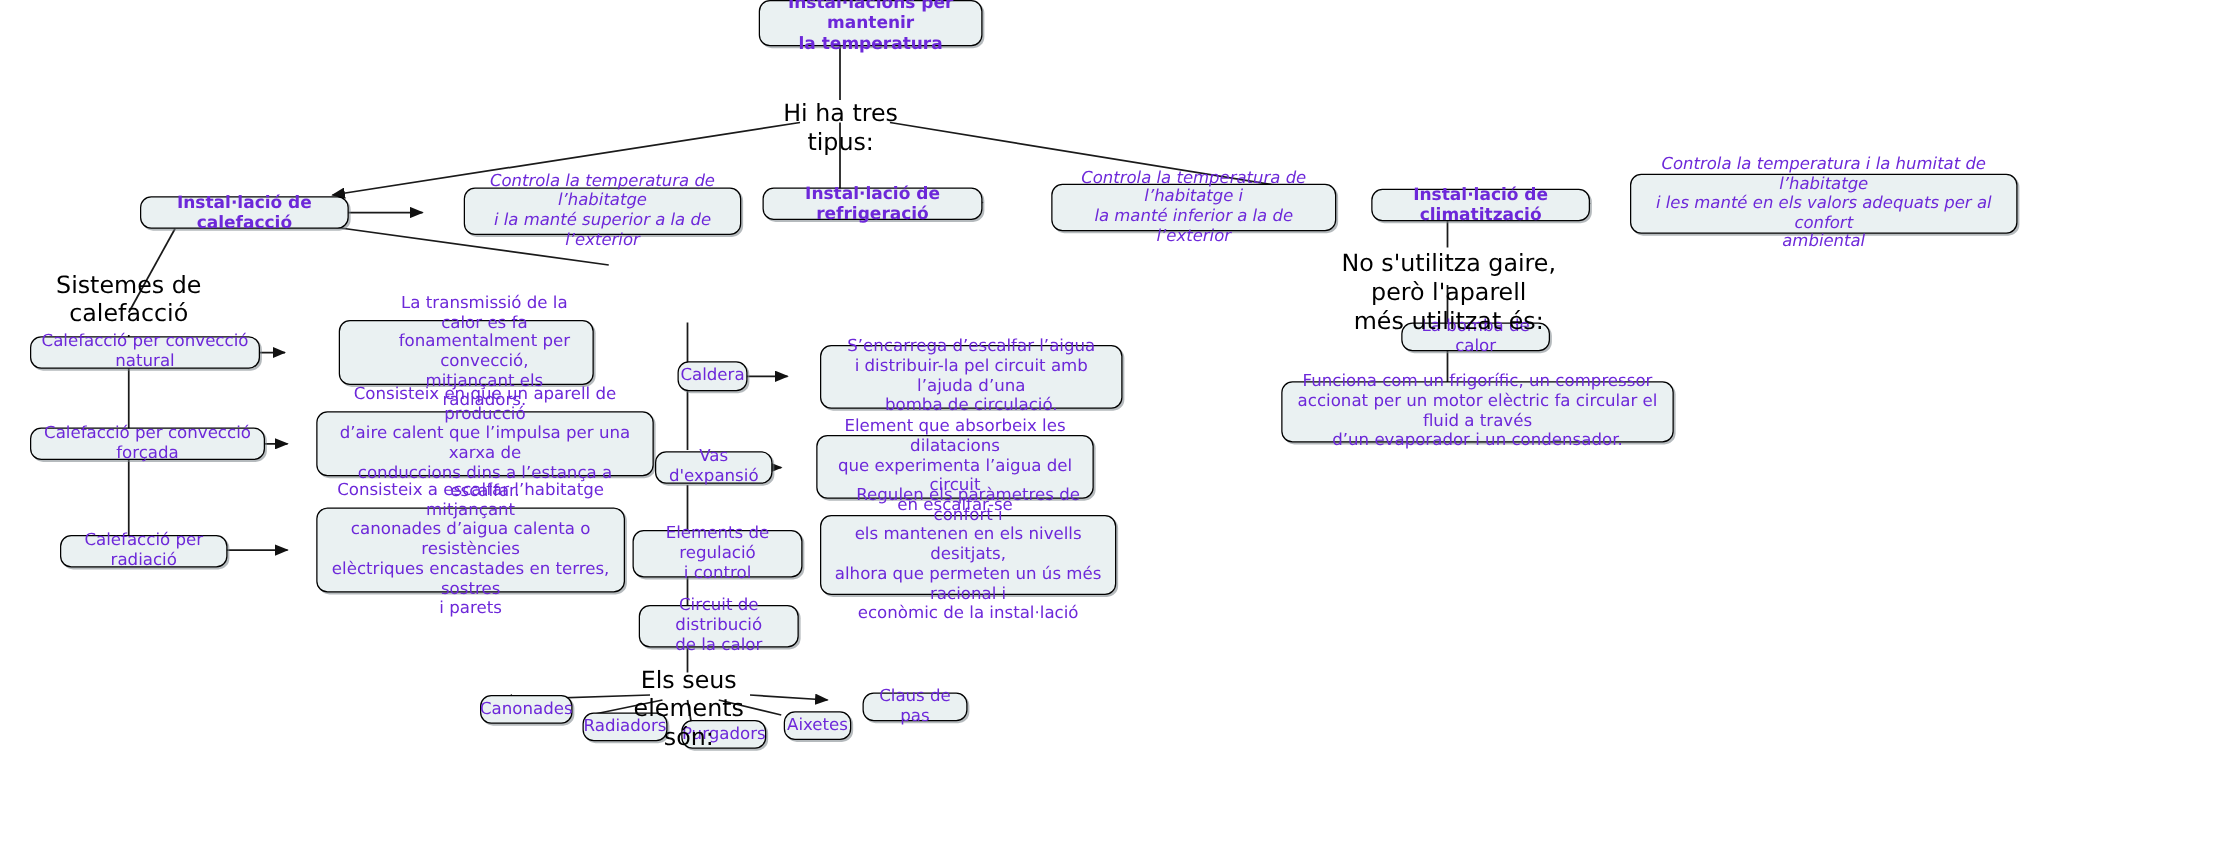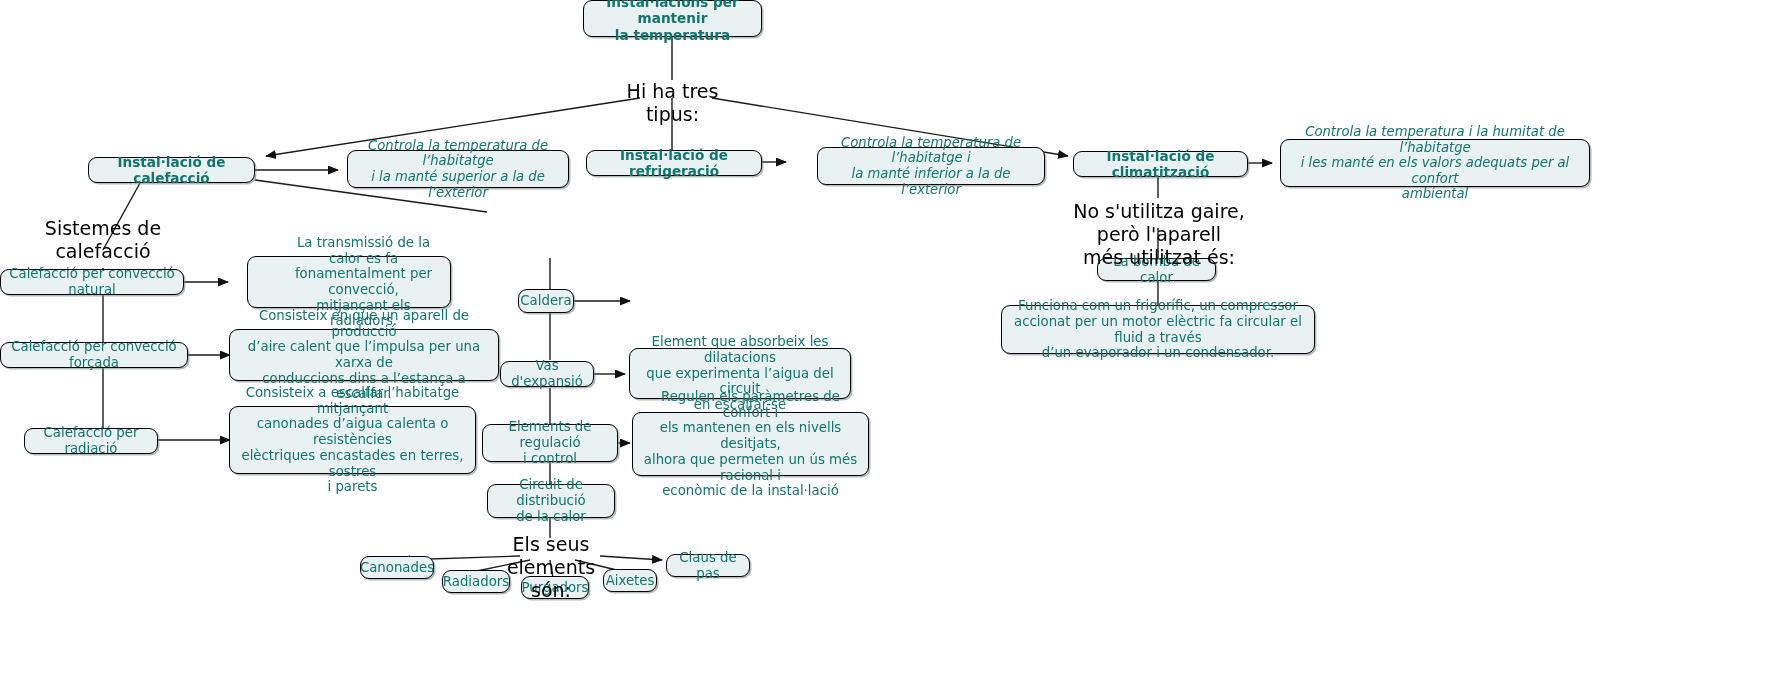--- a/index.html
+++ b/index.html
@@ -28,26 +28,27 @@
   .node {
     position: absolute;
     box-sizing: border-box;
     background: #eaf1f2;
     border: 1.4px solid #000000;
     border-radius: 9px;
     display: flex;
     align-items: center;
     justify-content: center;
     text-align: center;
-    color: #0f766e;
+    color: #6d28d9;
     font-size: 13.3px;
     line-height: 1.18;
     padding: 3px 7px;
     box-shadow: 1.5px 1.5px 0 rgba(120,130,135,0.55);
     z-index: 2;
+    margin-left: 24px;
   }
   .node.main {
     font-weight: bold;
     font-size: 13.6px;
   }
   .node.desc {
     font-style: italic;
     font-size: 13.2px;
   }
   .node.plain {
@@ -153,20 +154,23 @@
 conduccions dins a l’estança a escalfar.</div>
 
   <div class="node plain" style="left: 24px; top: 428px; width: 134px; height: 26px; white-space: pre-line;">Calefacció per radiació</div>
   <div class="node plain" style="left: 229px; top: 406px; width: 247px; height: 68px; white-space: pre-line;">Consisteix a escalfar l’habitatge mitjançant
 canonades d’aigua calenta o resistències
 elèctriques encastades en terres, sostres
 i parets</div>
 
 
   <div class="node plain" style="left: 518px; top: 289px; width: 56px; height: 24px; white-space: pre-line;">Caldera</div>
+  <div class="node plain" style="left: 632px; top: 276px; width: 242px; height: 51px; white-space: pre-line;">S’encarrega d’escalfar l’aigua
+i distribuir-la pel circuit amb l’ajuda d’una
+bomba de circulació.</div>
 
   <div class="node plain" style="left: 500px; top: 361px; width: 94px; height: 26px; white-space: pre-line;">Vas d'expansió</div>
   <div class="node plain" style="left: 629px; top: 348px; width: 222px; height: 51px; white-space: pre-line;">Element que absorbeix les dilatacions
 que experimenta l’aigua del circuit
 en escalfar-se</div>
 
   <div class="node plain" style="left: 482px; top: 424px; width: 136px; height: 38px; white-space: pre-line;">Elements de regulació
 i control</div>
   <div class="node plain" style="left: 632px; top: 412px; width: 237px; height: 64px; white-space: pre-line; text-align: center;">Regulen els paràmetres de confort i
 els mantenen  en els nivells desitjats,

